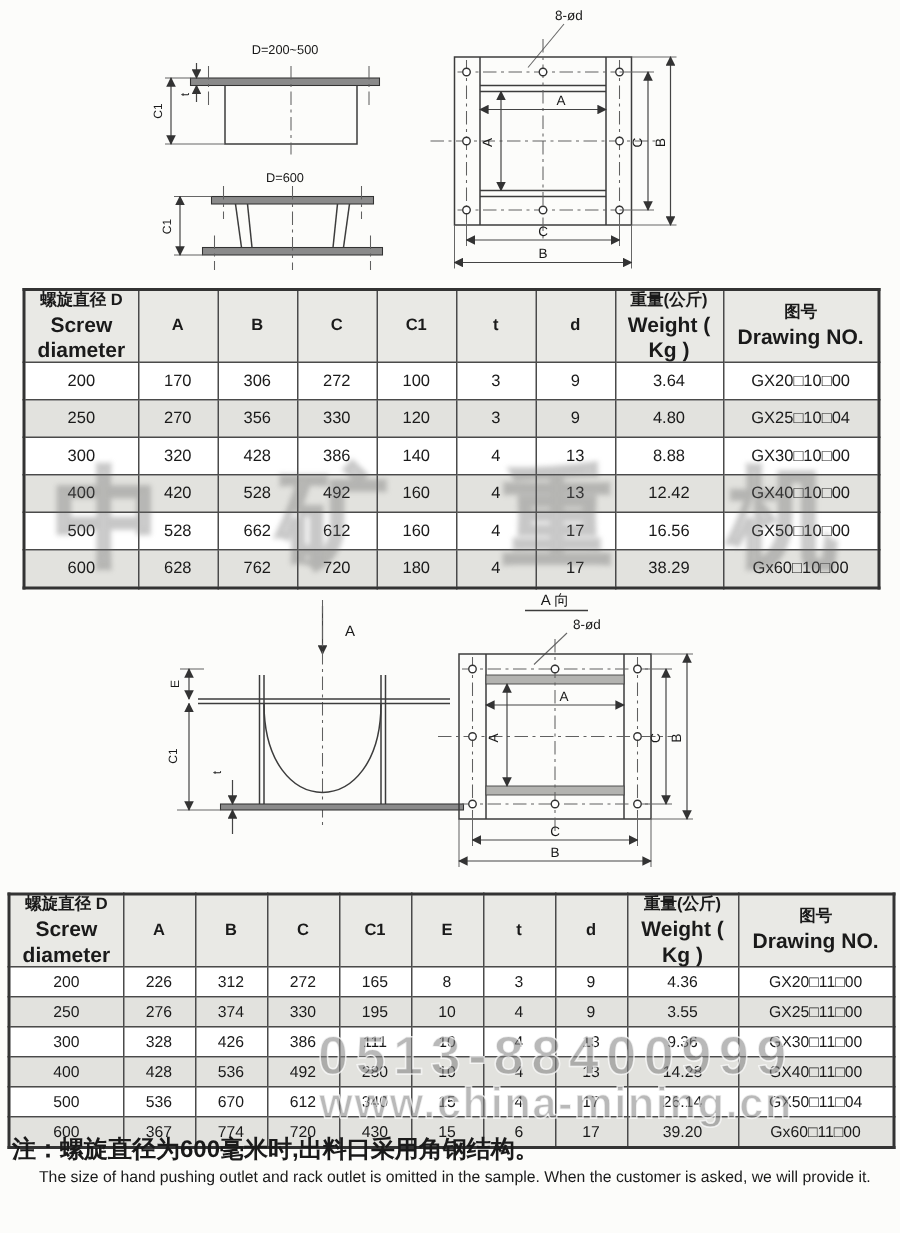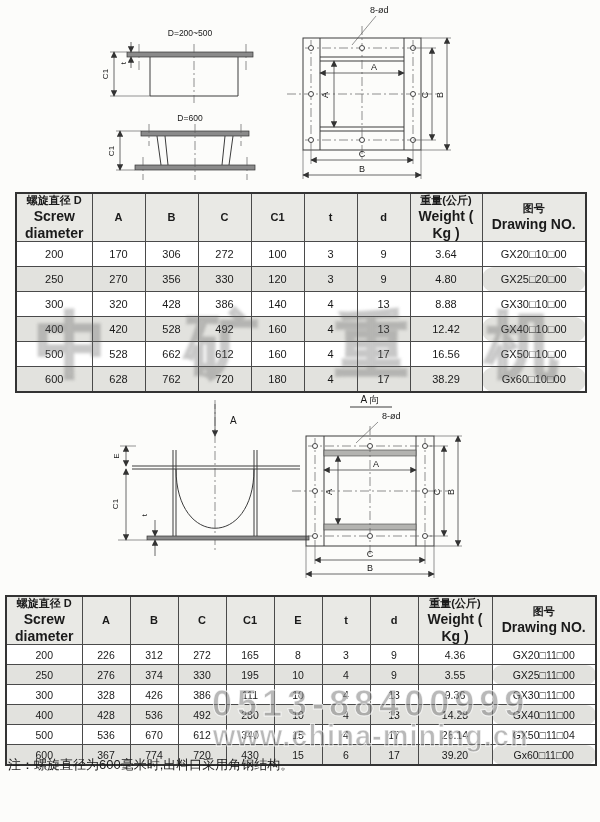--- a/index.html
+++ b/index.html
@@ -22,24 +22,24 @@
   #table1{top:192px;left:15px;width:570px;}
   #table2{top:595px;left:5px;width:590px;}
   .tbl th,.tbl td{border:1px solid #4a4a4a;text-align:center;vertical-align:middle;padding:0;}
   .tbl thead tr{background:#e9e9e5;}
   .tbl tbody tr:nth-child(even){background:#e2e2de;}
   .tbl th .zh{font-size:11px;font-weight:bold;line-height:1.25;}
   .tbl th .en{font-size:14px;font-weight:bold;line-height:1.2;}
   #table1 thead tr{height:46px;} #table1 tbody tr{height:25px;}
   #table2 thead tr{height:38px;} #table2 tbody tr{height:20px;}
   #table1 td{font-size:11px;} #table2 td{font-size:10.5px;}
-  .tbl td:last-child{font-size:10px;border-radius:12px;}
+  .tbl td:last-child{font-size:10px;}
 
   .notes{position:absolute;top:756px;left:8px;width:588px;line-height:1.35;z-index:3;}
-  .notes .zh{font-weight:normal;font-size:13px;}
+  .notes .zh{font-weight:bold;font-size:16px;}
   .notes .zh-indent{padding-left:26px;}
   .notes .en{font-size:10.5px;}
   .notes .en-indent{padding-left:18px;}
 
   .wm-company{position:absolute;top:298px;left:36px;z-index:4;pointer-events:none;
       font-size:72px;font-weight:bold;letter-spacing:78px;white-space:nowrap;
       color:rgba(40,40,40,.05);-webkit-text-stroke:2.5px rgba(105,105,105,.33);
       filter:blur(1.6px);}
   .wm-contact{position:absolute;top:686px;left:212px;z-index:4;pointer-events:none;
       text-align:center;font-weight:bold;color:rgba(128,128,128,.55);
@@ -201,21 +201,21 @@
         </tr>
         <tr>
           <td>250</td>
           <td>270</td>
           <td>356</td>
           <td>330</td>
           <td>120</td>
           <td>3</td>
           <td>9</td>
           <td>4.80</td>
-          <td>GX25□20□00</td>
+          <td>GX25□10□04</td>
         </tr>
         <tr>
           <td>300</td>
           <td>320</td>
           <td>428</td>
           <td>386</td>
           <td>140</td>
           <td>4</td>
           <td>13</td>
           <td>8.88</td>
@@ -455,20 +455,21 @@
           <td>6</td>
           <td>17</td>
           <td>39.20</td>
           <td>Gx60□11□00</td>
         </tr>
       </tbody>
   </table>
 
   <div class="notes">
     <div class="zh">注：螺旋直径为600毫米时,出料口采用角钢结构。</div>
+    <div class="en en-indent">The size of hand pushing outlet and rack outlet is omitted in the sample. When the customer is asked, we will provide it.</div>
   </div>
 
   <div class="wm-company">中矿重机</div>
   <div class="wm-contact">
     <div class="phone">0513-88400999</div>
     <div class="web">www.china-mining.cn</div>
   </div>
 
 </div>
 

